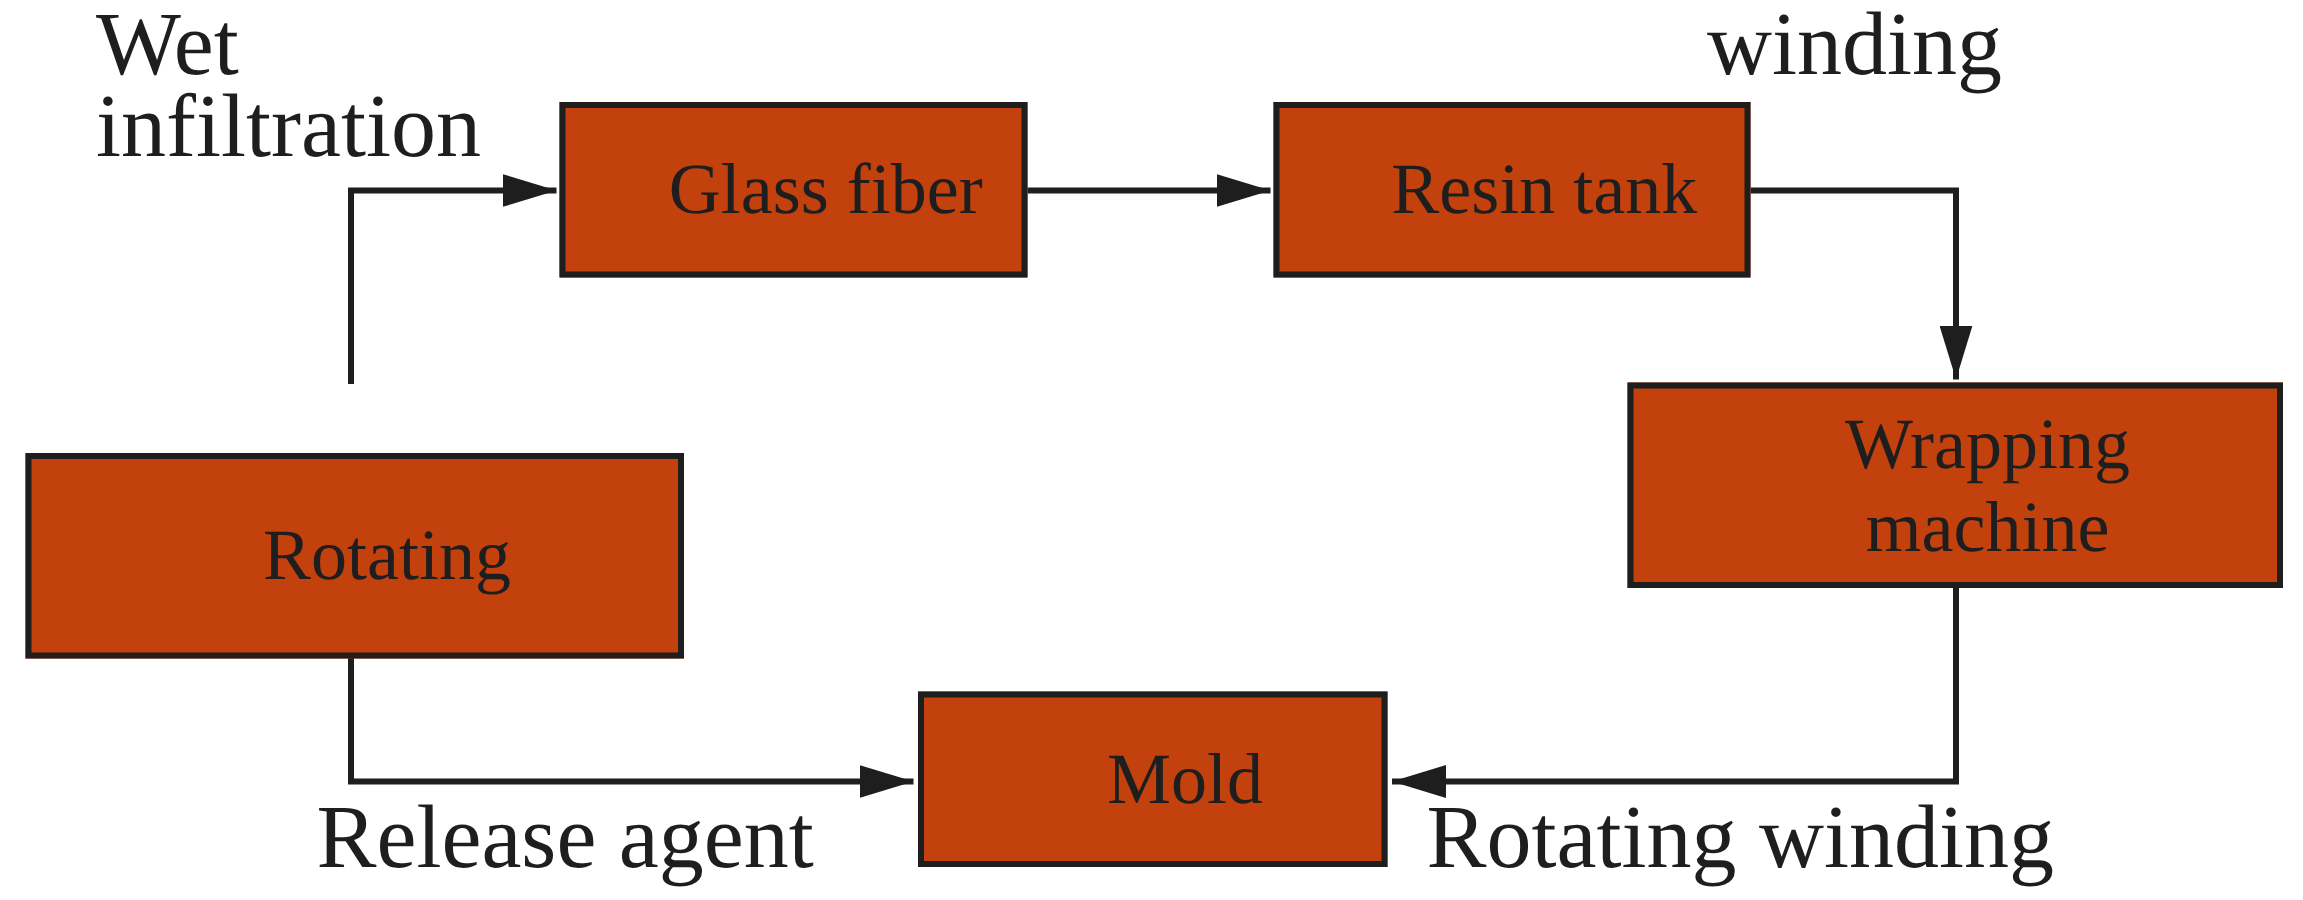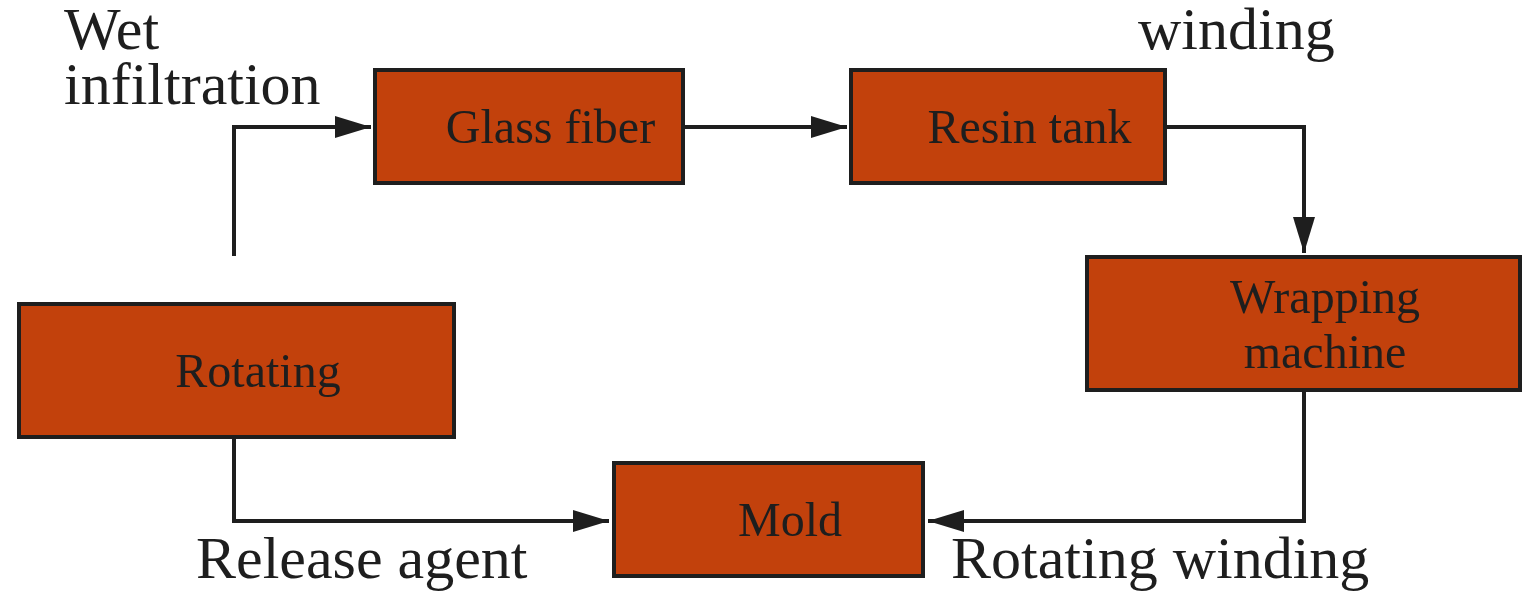--- a/index.html
+++ b/index.html
@@ -46,21 +46,21 @@
   #node-mold        { left: 612px; top: 461px; width: 313px; height: 117px; justify-content: center; }
   .edge-label {
     position: absolute;
     font-size: 60px;
     line-height: 55px;
     text-align: left;
     white-space: nowrap;
   }
   #label-wet-infiltration { left: 64px;   top: 2px;   width: 340px; }
   #label-fiber-prepreg    { left: 1138px; top: 2px;   width: 340px; }
-  #label-release-agent    { left: 196px;  top: 531px; width: 360px; }
+  #label-release-agent    { left: 211px;  top: 531px; width: 360px; }
   #label-angular-winding  { left: 951px;  top: 531px; width: 380px; }
   .lbl-line { display: block; }
 </style>
 </head>
 <body>
 
 <div id="canvas">
 
   <svg id="wires" viewBox="0 0 1535 600" xmlns="http://www.w3.org/2000/svg">
     <defs>

